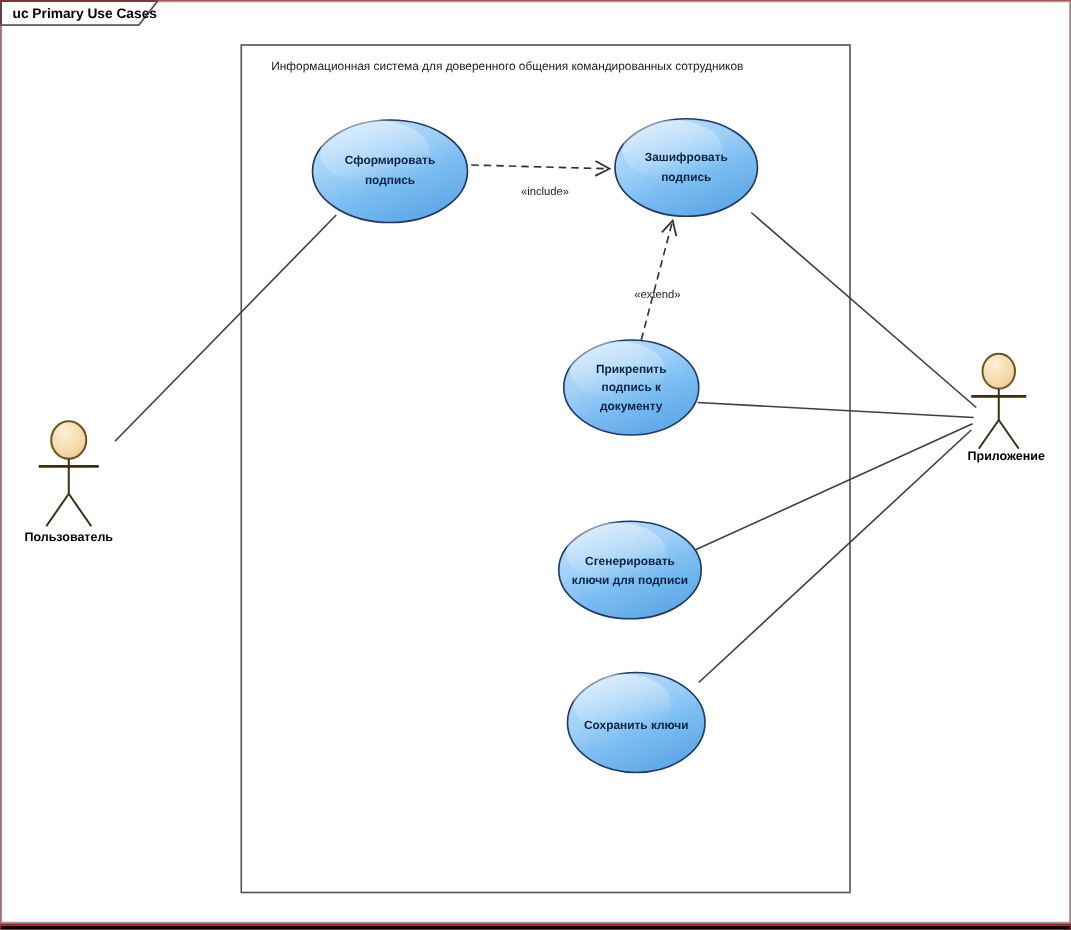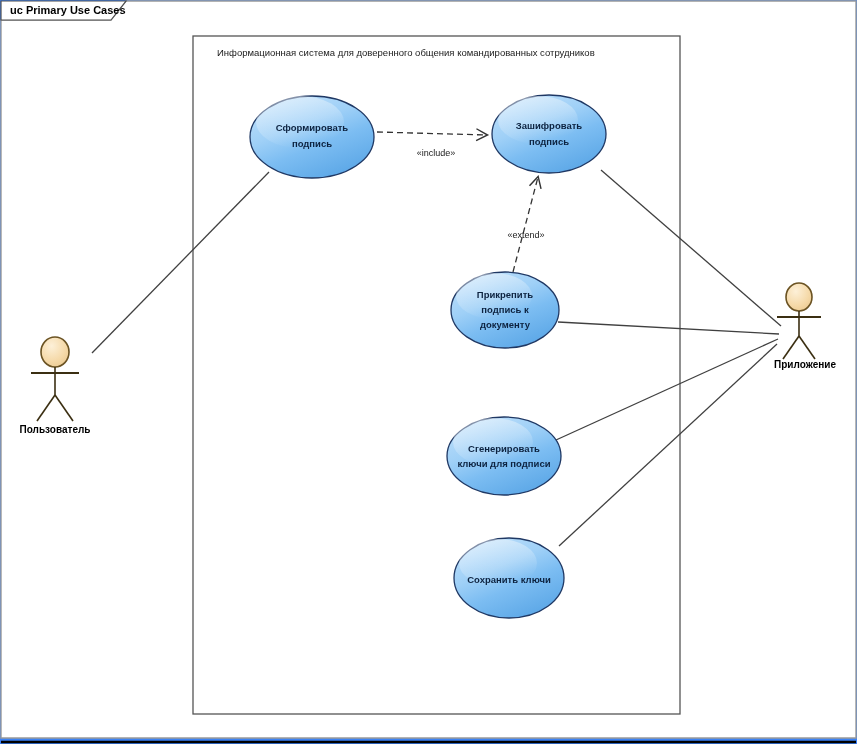--- a/index.html
+++ b/index.html
@@ -8,21 +8,21 @@
     background: #ffffff;
   }
   body {
     font-family: "Liberation Sans", "DejaVu Sans", sans-serif;
     -webkit-font-smoothing: antialiased;
   }
   #canvas {
     position: relative;
     width: 857px;
     height: 744px;
-    background: #3b82f6;
+    background: #b91c1c;
     overflow: hidden;
   }
   #diagram-svg {
     position: absolute;
     left: 0;
     top: 0;
     width: 857px;
     height: 744px;
   }
   .frame-tab-label {

